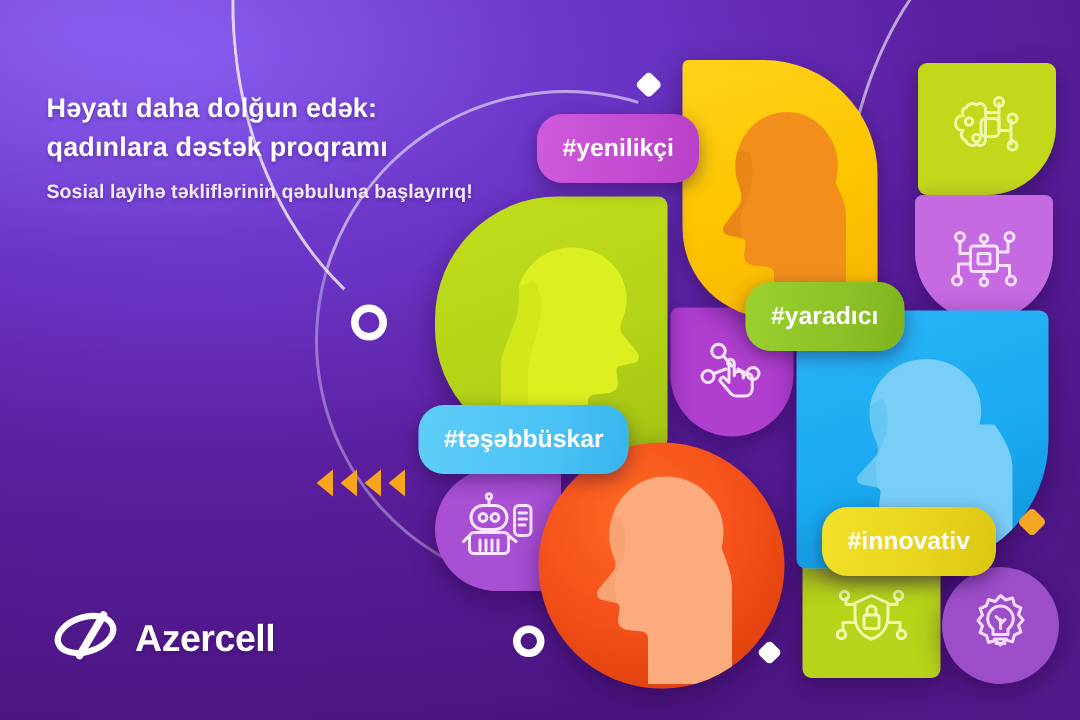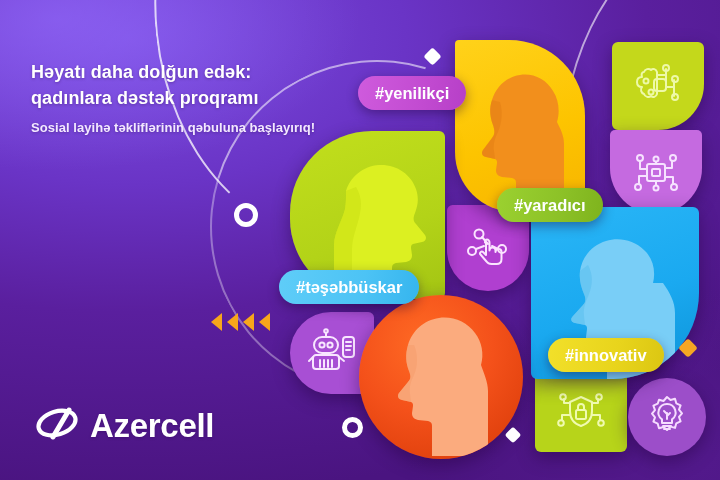--- a/index.html
+++ b/index.html
@@ -21,37 +21,37 @@
   
   .headline{position:absolute;left:31px;top:60px;width:300px;color:#fff;
     font-size:18px;font-weight:700;line-height:1.42;letter-spacing:.1px;
     text-shadow:0 1px 3px rgba(40,0,70,.35);}
   .sub{position:absolute;left:31px;top:119px;width:290px;color:#f3e9ff;
     font-size:13px;font-weight:600;line-height:1.44;letter-spacing:.05px;
     text-shadow:0 1px 3px rgba(40,0,70,.3);}
 
   
   .logo{position:absolute;left:36px;top:404px;display:flex;align-items:center;gap:8px;}
-  .logo-word{color:#fff;font-size:33px;font-weight:700;letter-spacing:-.3px;
+  .logo-word{color:#fff;font-size:25px;font-weight:700;letter-spacing:-.3px;
     text-shadow:0 1px 3px rgba(40,0,70,.3);text-align:center;}
 
   
   .piece{position:absolute;overflow:hidden;}
   .shadow{box-shadow:0 6px 18px rgba(35,0,60,.45);}
 
   
   .sil{position:absolute;}
 
   
   .tile{position:absolute;display:flex;align-items:center;justify-content:center;}
   .tile svg{display:block;}
 
   
   .pill{position:absolute;display:flex;align-items:center;justify-content:flex-start;
-    height:34px;padding:0 17px;border-radius:17px;
+    height:46px;padding:0 17px;border-radius:17px;
     font-size:16.5px;font-weight:600;color:#fff;white-space:nowrap;
     box-shadow:0 4px 12px rgba(30,0,55,.42);}
 
   
   .ring{position:absolute;border-radius:50%;border:5px solid #fff;box-sizing:border-box;}
   .diamond{position:absolute;transform:rotate(45deg);border-radius:3px;}
   .tri{position:absolute;width:0;height:0;border-top:9px solid transparent;
     border-bottom:9px solid transparent;border-right:11px solid #f7a61b;}
   .curve{position:absolute;border:2px solid rgba(255,255,255,.85);border-radius:50%;
     background:transparent;}

